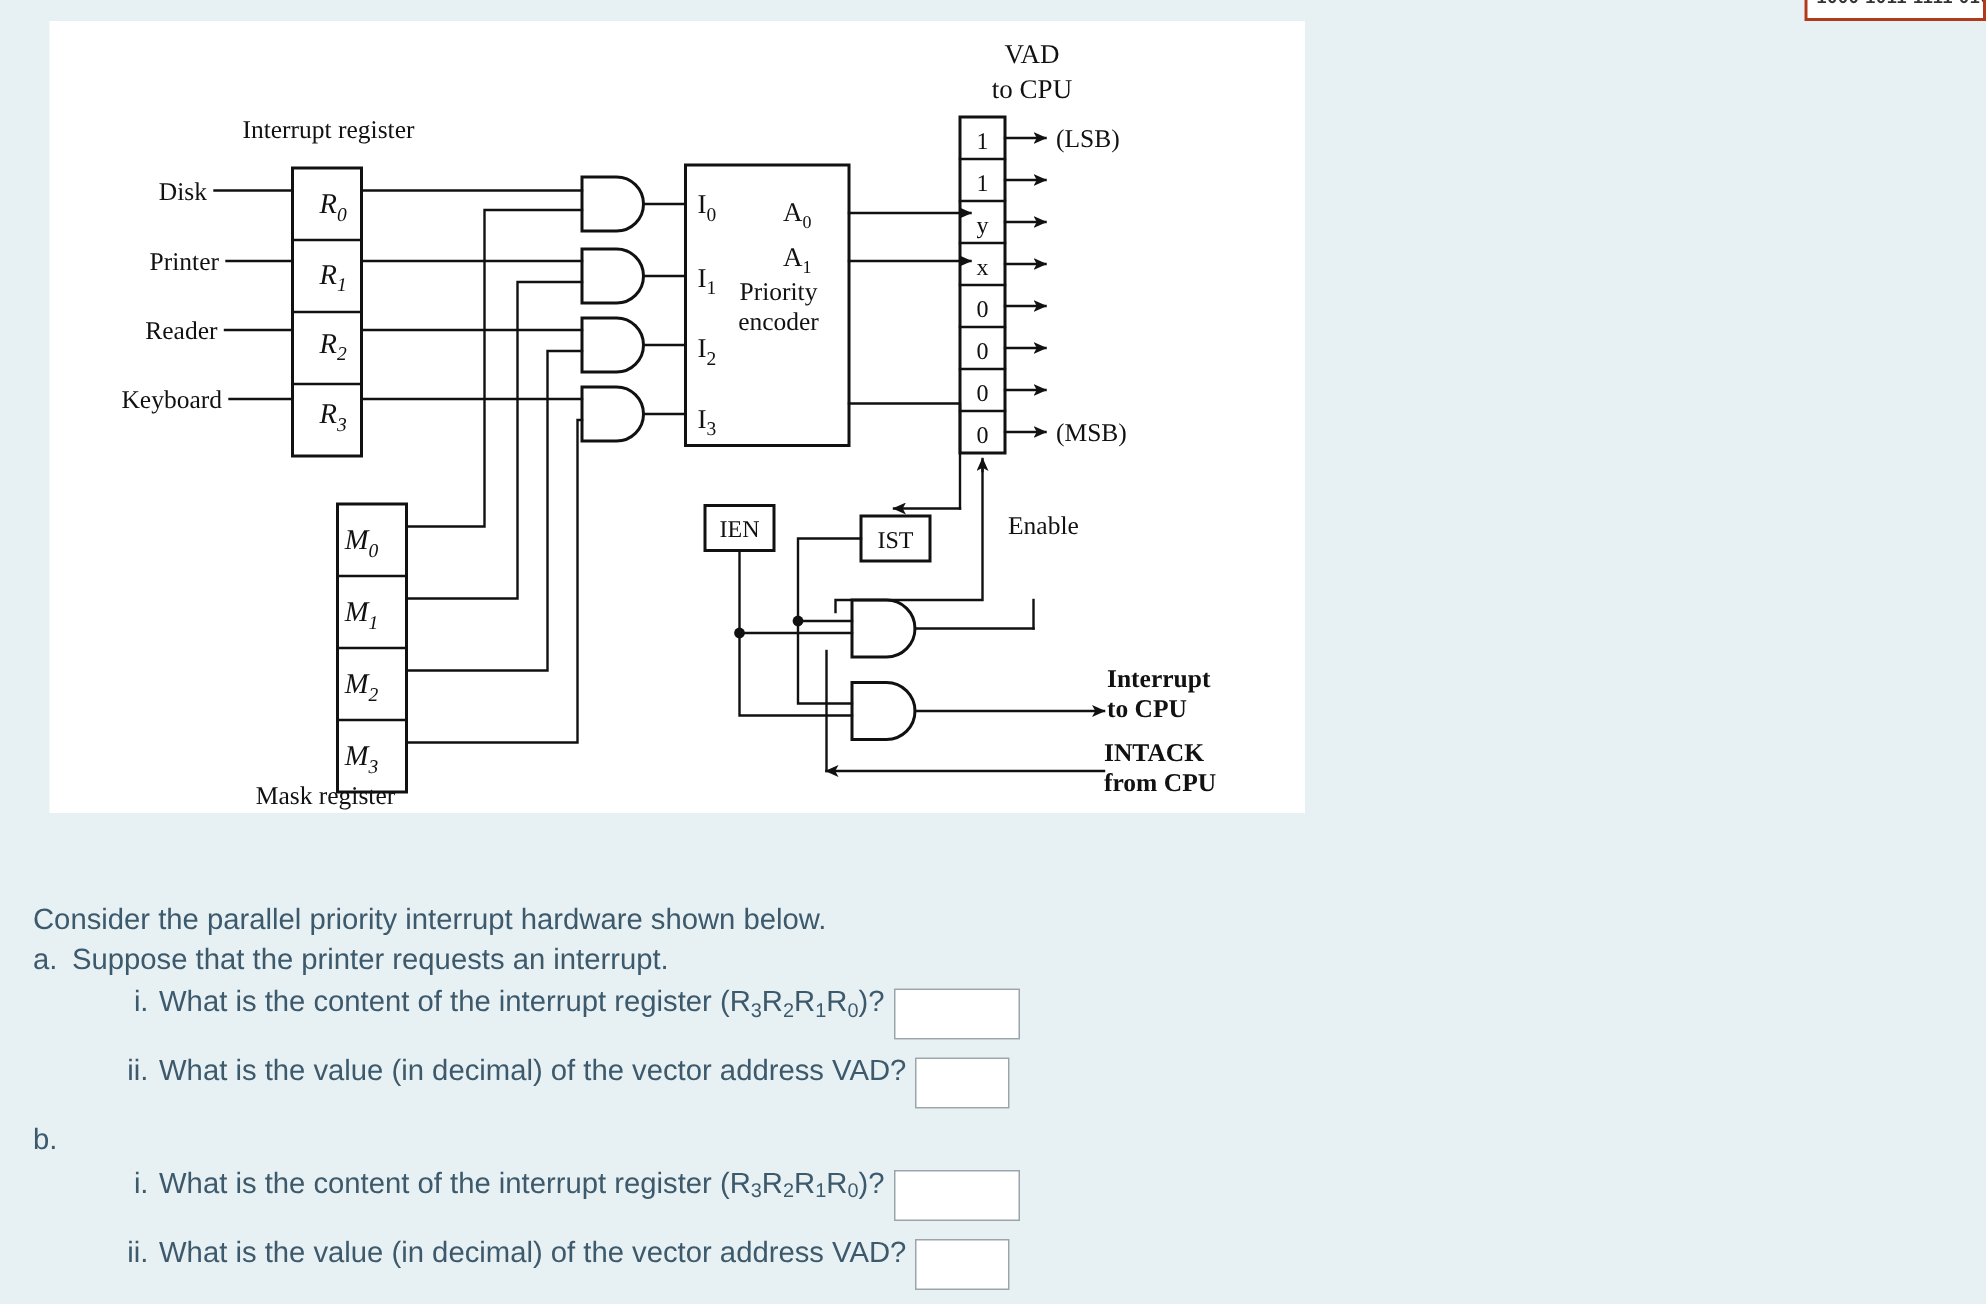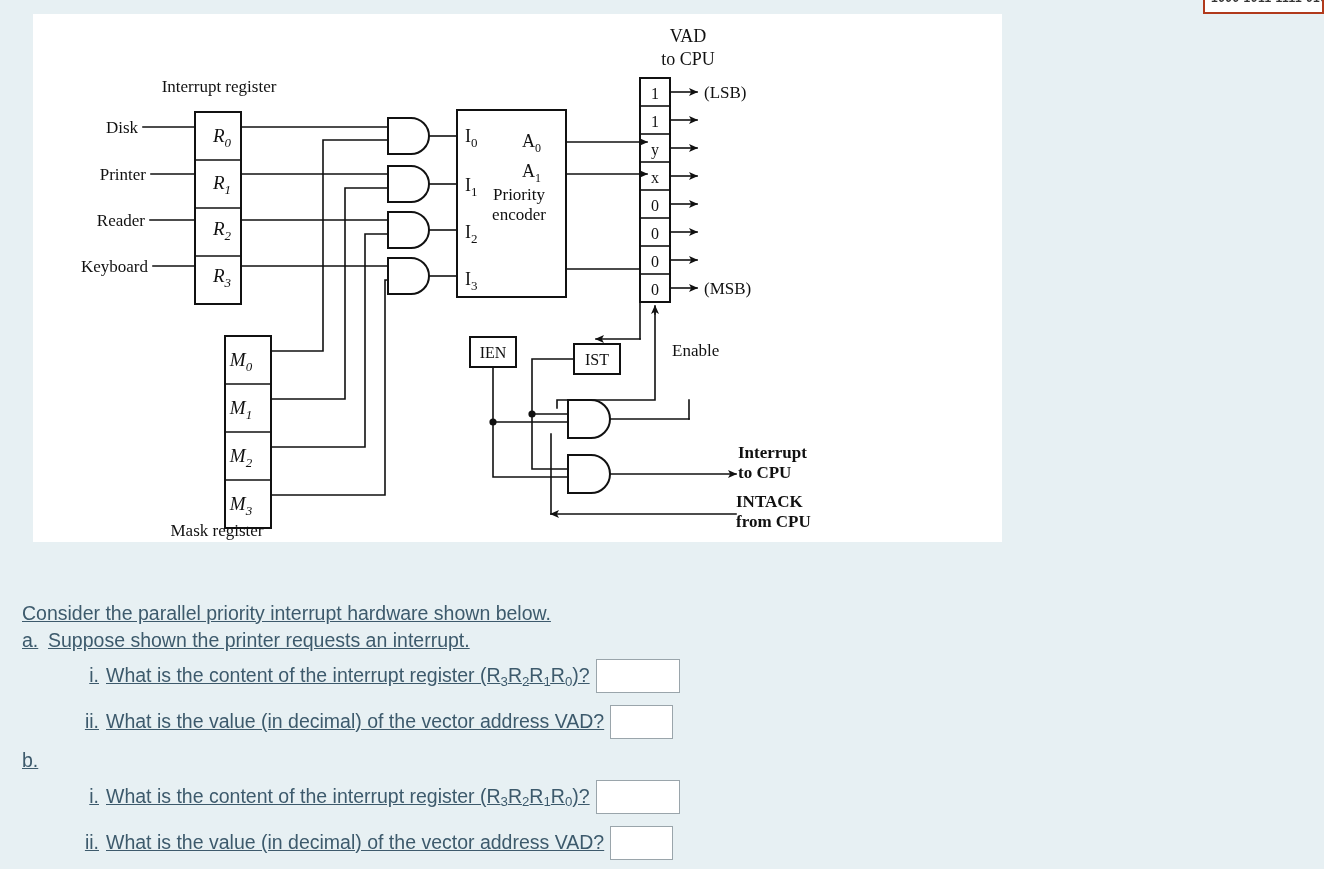--- a/index.html
+++ b/index.html
@@ -36,21 +36,21 @@
     color: #333;
     letter-spacing: .5px;
     white-space: nowrap;
   }
 
   
   #diagram-panel {
     position: absolute;
     left: 33px;
     top: 14px;
-    width: 969px;
+    width: 837px;
     height: 528px;
     background: #ffffff;
   }
   #diagram-svg {
     position: absolute;
     left: 0;
     top: 0;
     display: block;
   }
 
@@ -59,23 +59,22 @@
     position: absolute;
     left: 22px;
     top: 604px;
     width: 1000px;
     color: #3d5a6c;
     font-size: 19.5px;
     line-height: 1.0;
   }
   .q-line {
     display: flex;
-    align-items: center;
+    align-items: flex-start;
     white-space: nowrap;
-    text-decoration: underline;
   }
   .q-intro { margin-bottom: 7px; }
   .q-item-a { margin-bottom: 9px; }
   .q-item-b { margin-top: 9px; margin-bottom: 9px; }
   .q-marker {
     display: inline-block;
     width: 26px;
     flex: 0 0 26px;
   }
   .q-sub {
@@ -319,21 +318,21 @@
 </div>
 
 <div id="question-block">
 
   <div class="q-line q-intro">
     <span>Consider the parallel priority interrupt hardware shown below.</span>
   </div>
 
   <div class="q-line q-item-a">
     <span class="q-marker">a.</span>
-    <span>Suppose shown the printer requests an interrupt.</span>
+    <span>Suppose that the printer requests an interrupt.</span>
   </div>
 
   <div class="q-line q-sub">
     <span class="q-marker-sub">i.</span>
     <span><span>What is the content of the interrupt register (R</span><sub>3</sub><span>R</span><sub>2</sub><span>R</span><sub>1</sub><span>R</span><sub>0</sub><span>)?</span></span>
     <input type="text" class="answer-box box-wide" value="" style="">
   </div>
 
   <div class="q-line q-sub">
     <span class="q-marker-sub">ii.</span>

